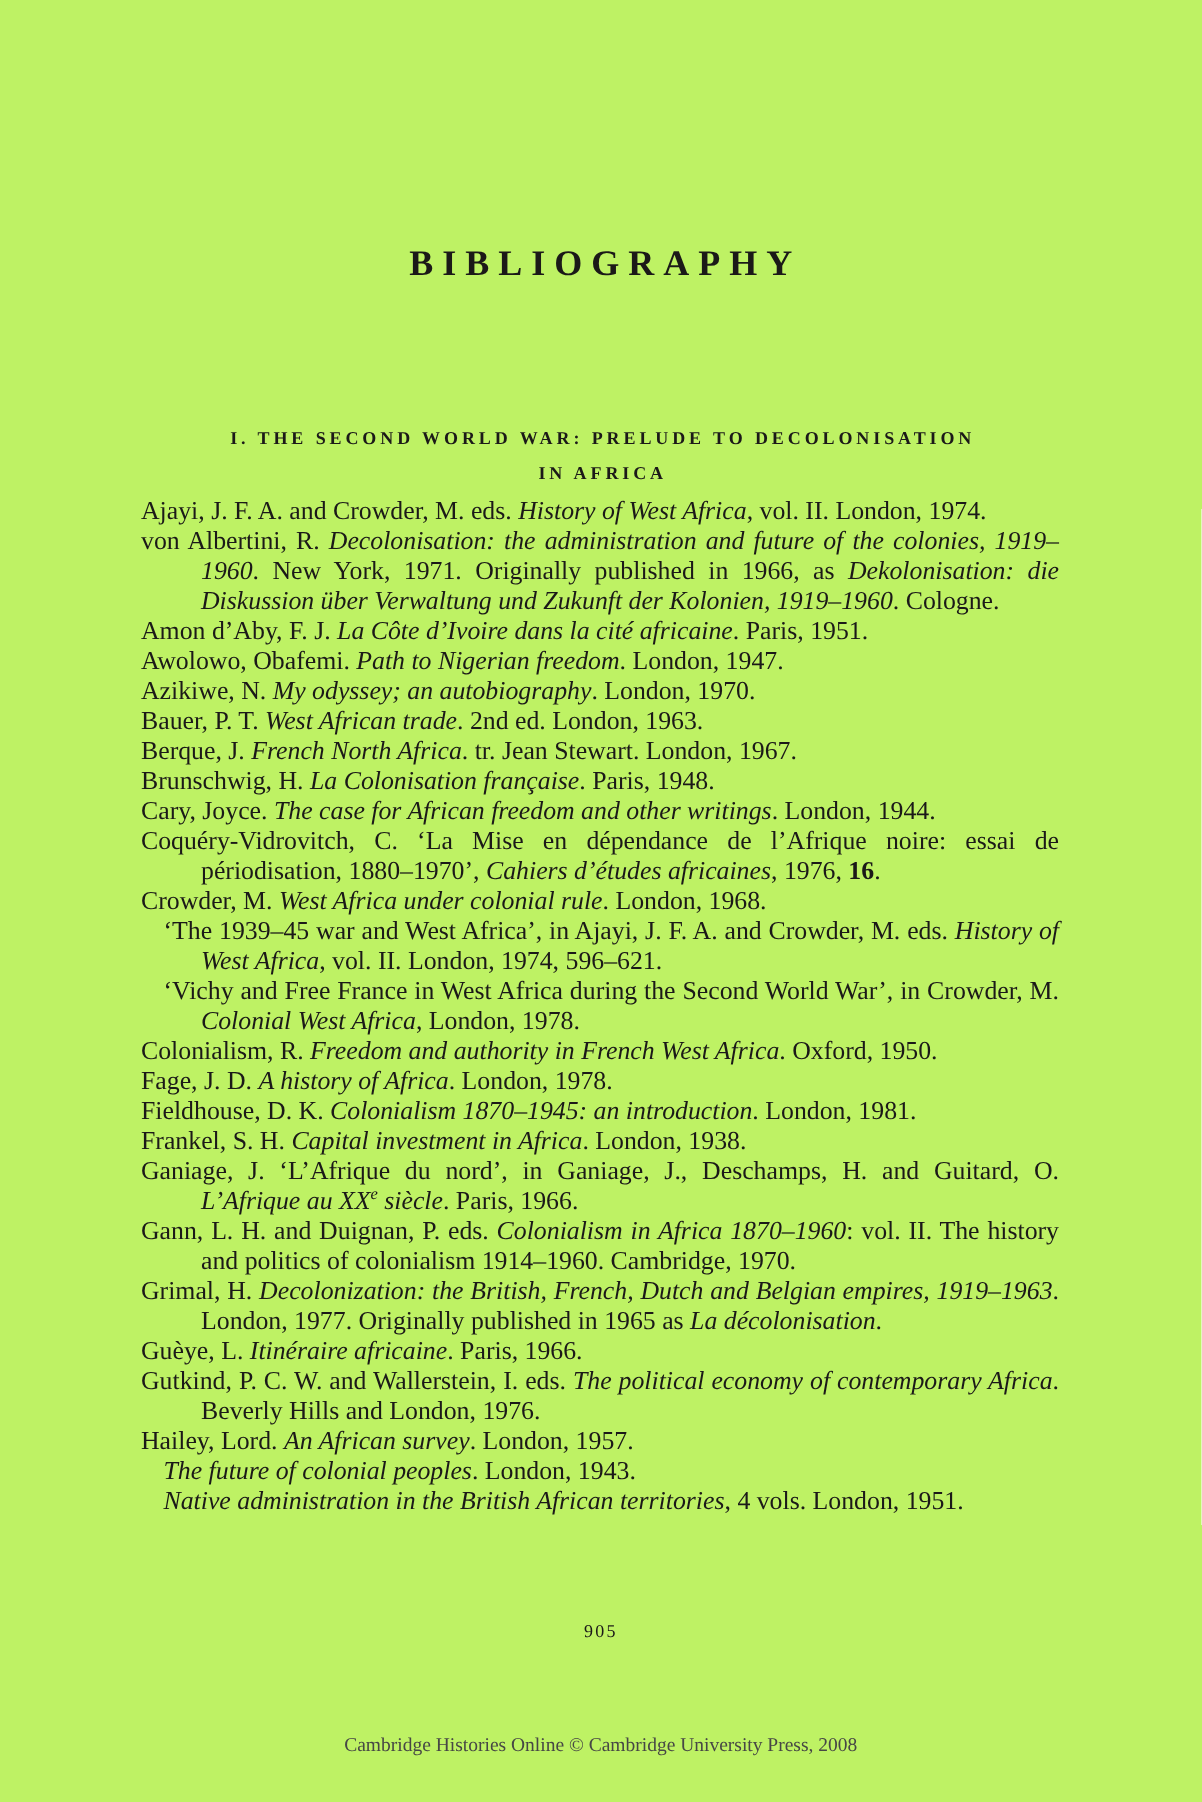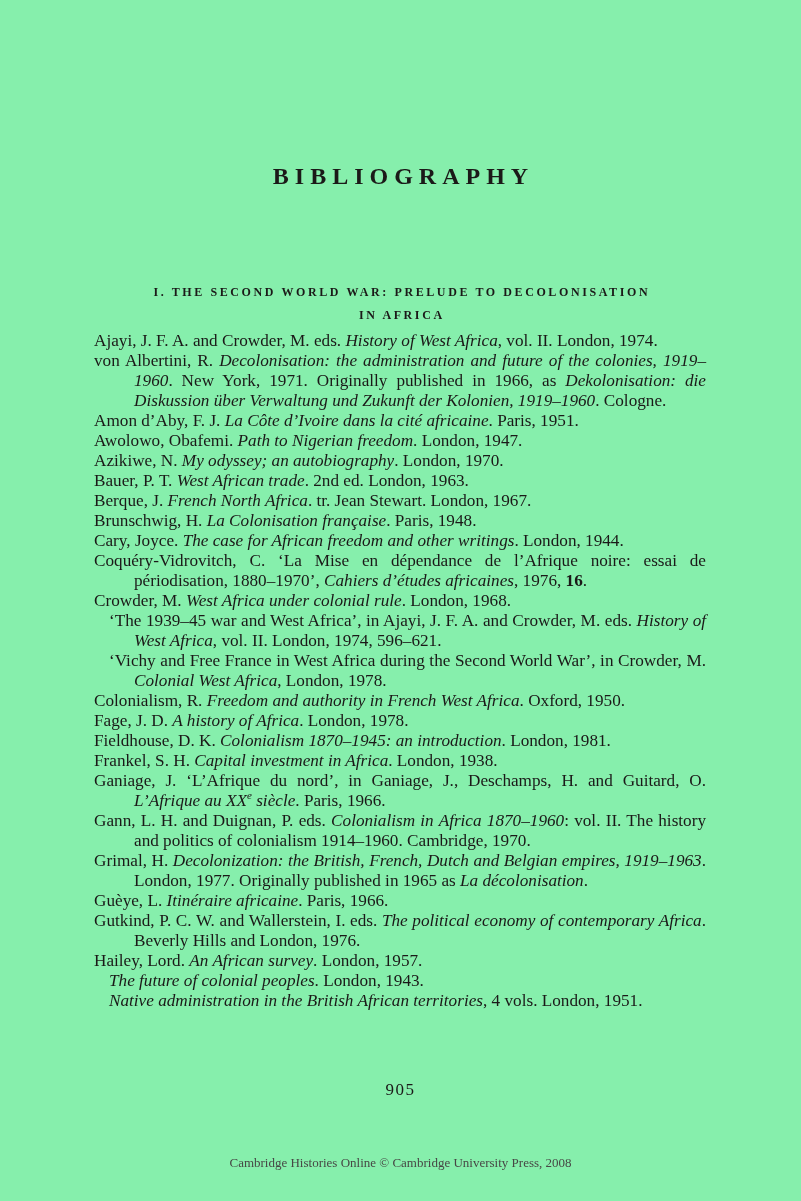--- a/index.html
+++ b/index.html
@@ -4,21 +4,21 @@
 <style>
   html, body {
     margin: 0;
     padding: 0;
     background: #ffffff;
   }
   .page {
     position: relative;
     width: 801px;
     height: 1201px;
-    background: #86efac;
+    background: #bef264;
     font-family: "Liberation Serif", "DejaVu Serif", serif;
     color: #1b1918;
     overflow: hidden;
   }
   .title {
     position: absolute;
     top: 163px;
     left: 0;
     width: 100%;
     margin: 0;
@@ -67,21 +67,21 @@
     font-size: 11px;
     font-style: italic;
     line-height: 0;
   }
   .page-number {
     position: absolute;
     top: 1080px;
     left: 0;
     width: 100%;
     text-align: center;
-    font-size: 17px;
+    font-size: 12px;
     letter-spacing: 1.5px;
   }
   .footer {
     position: absolute;
     top: 1155px;
     left: 0;
     width: 100%;
     text-align: center;
     font-size: 13px;
     color: #474745;

